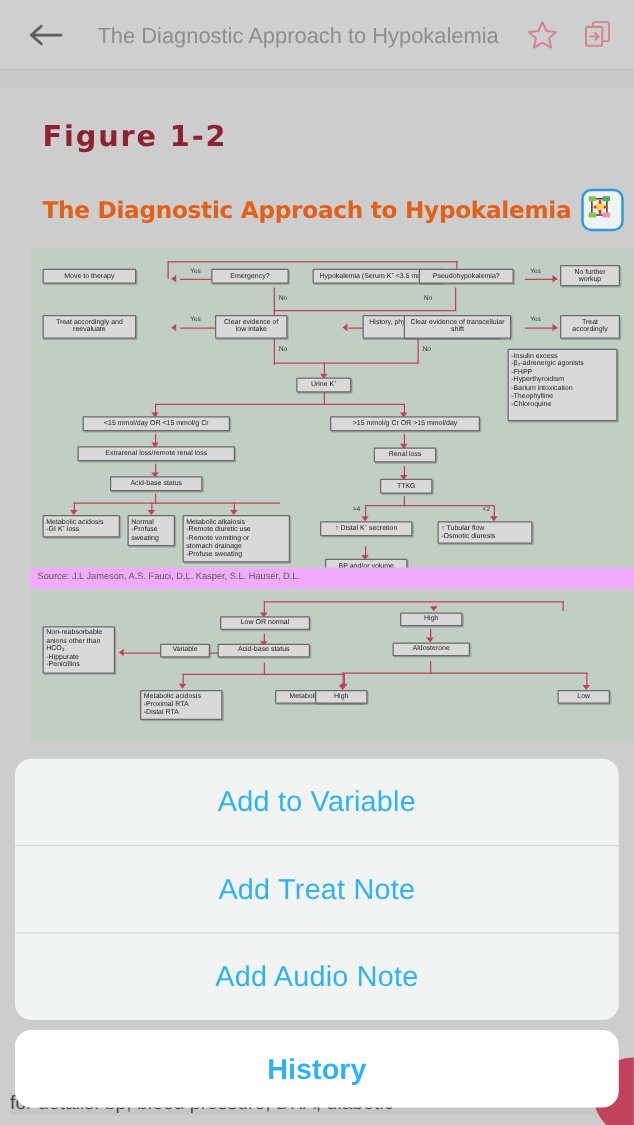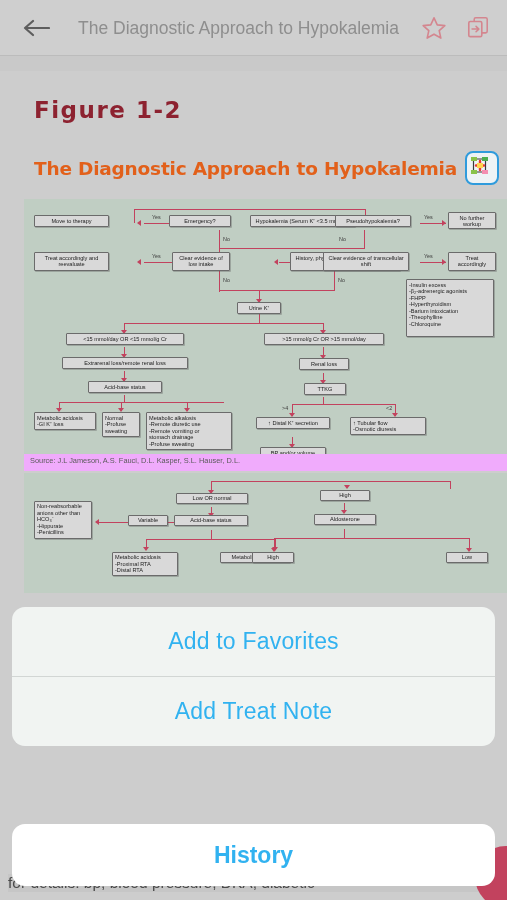--- a/index.html
+++ b/index.html
@@ -317,17 +317,18 @@
       <div class="nd" style="left:422px;top:79px;width:42px;">Low</div>
     </div>
   </div>
 
   <div class="legend-text">for details. bp, blood pressure; DKA, diabetic</div>
 
   <div class="fab"></div>
 </div>
 
 <div class="sheet">
-  <div class="sheet-item">Add to Favorites</div>
+  <div class="sheet-item">Add to Variable</div>
   <div class="sheet-item">Add Treat Note</div>
+  <div class="sheet-item">Add Audio Note</div>
 </div>
 
 <div class="cancel">History</div>
 
 </body></html>

